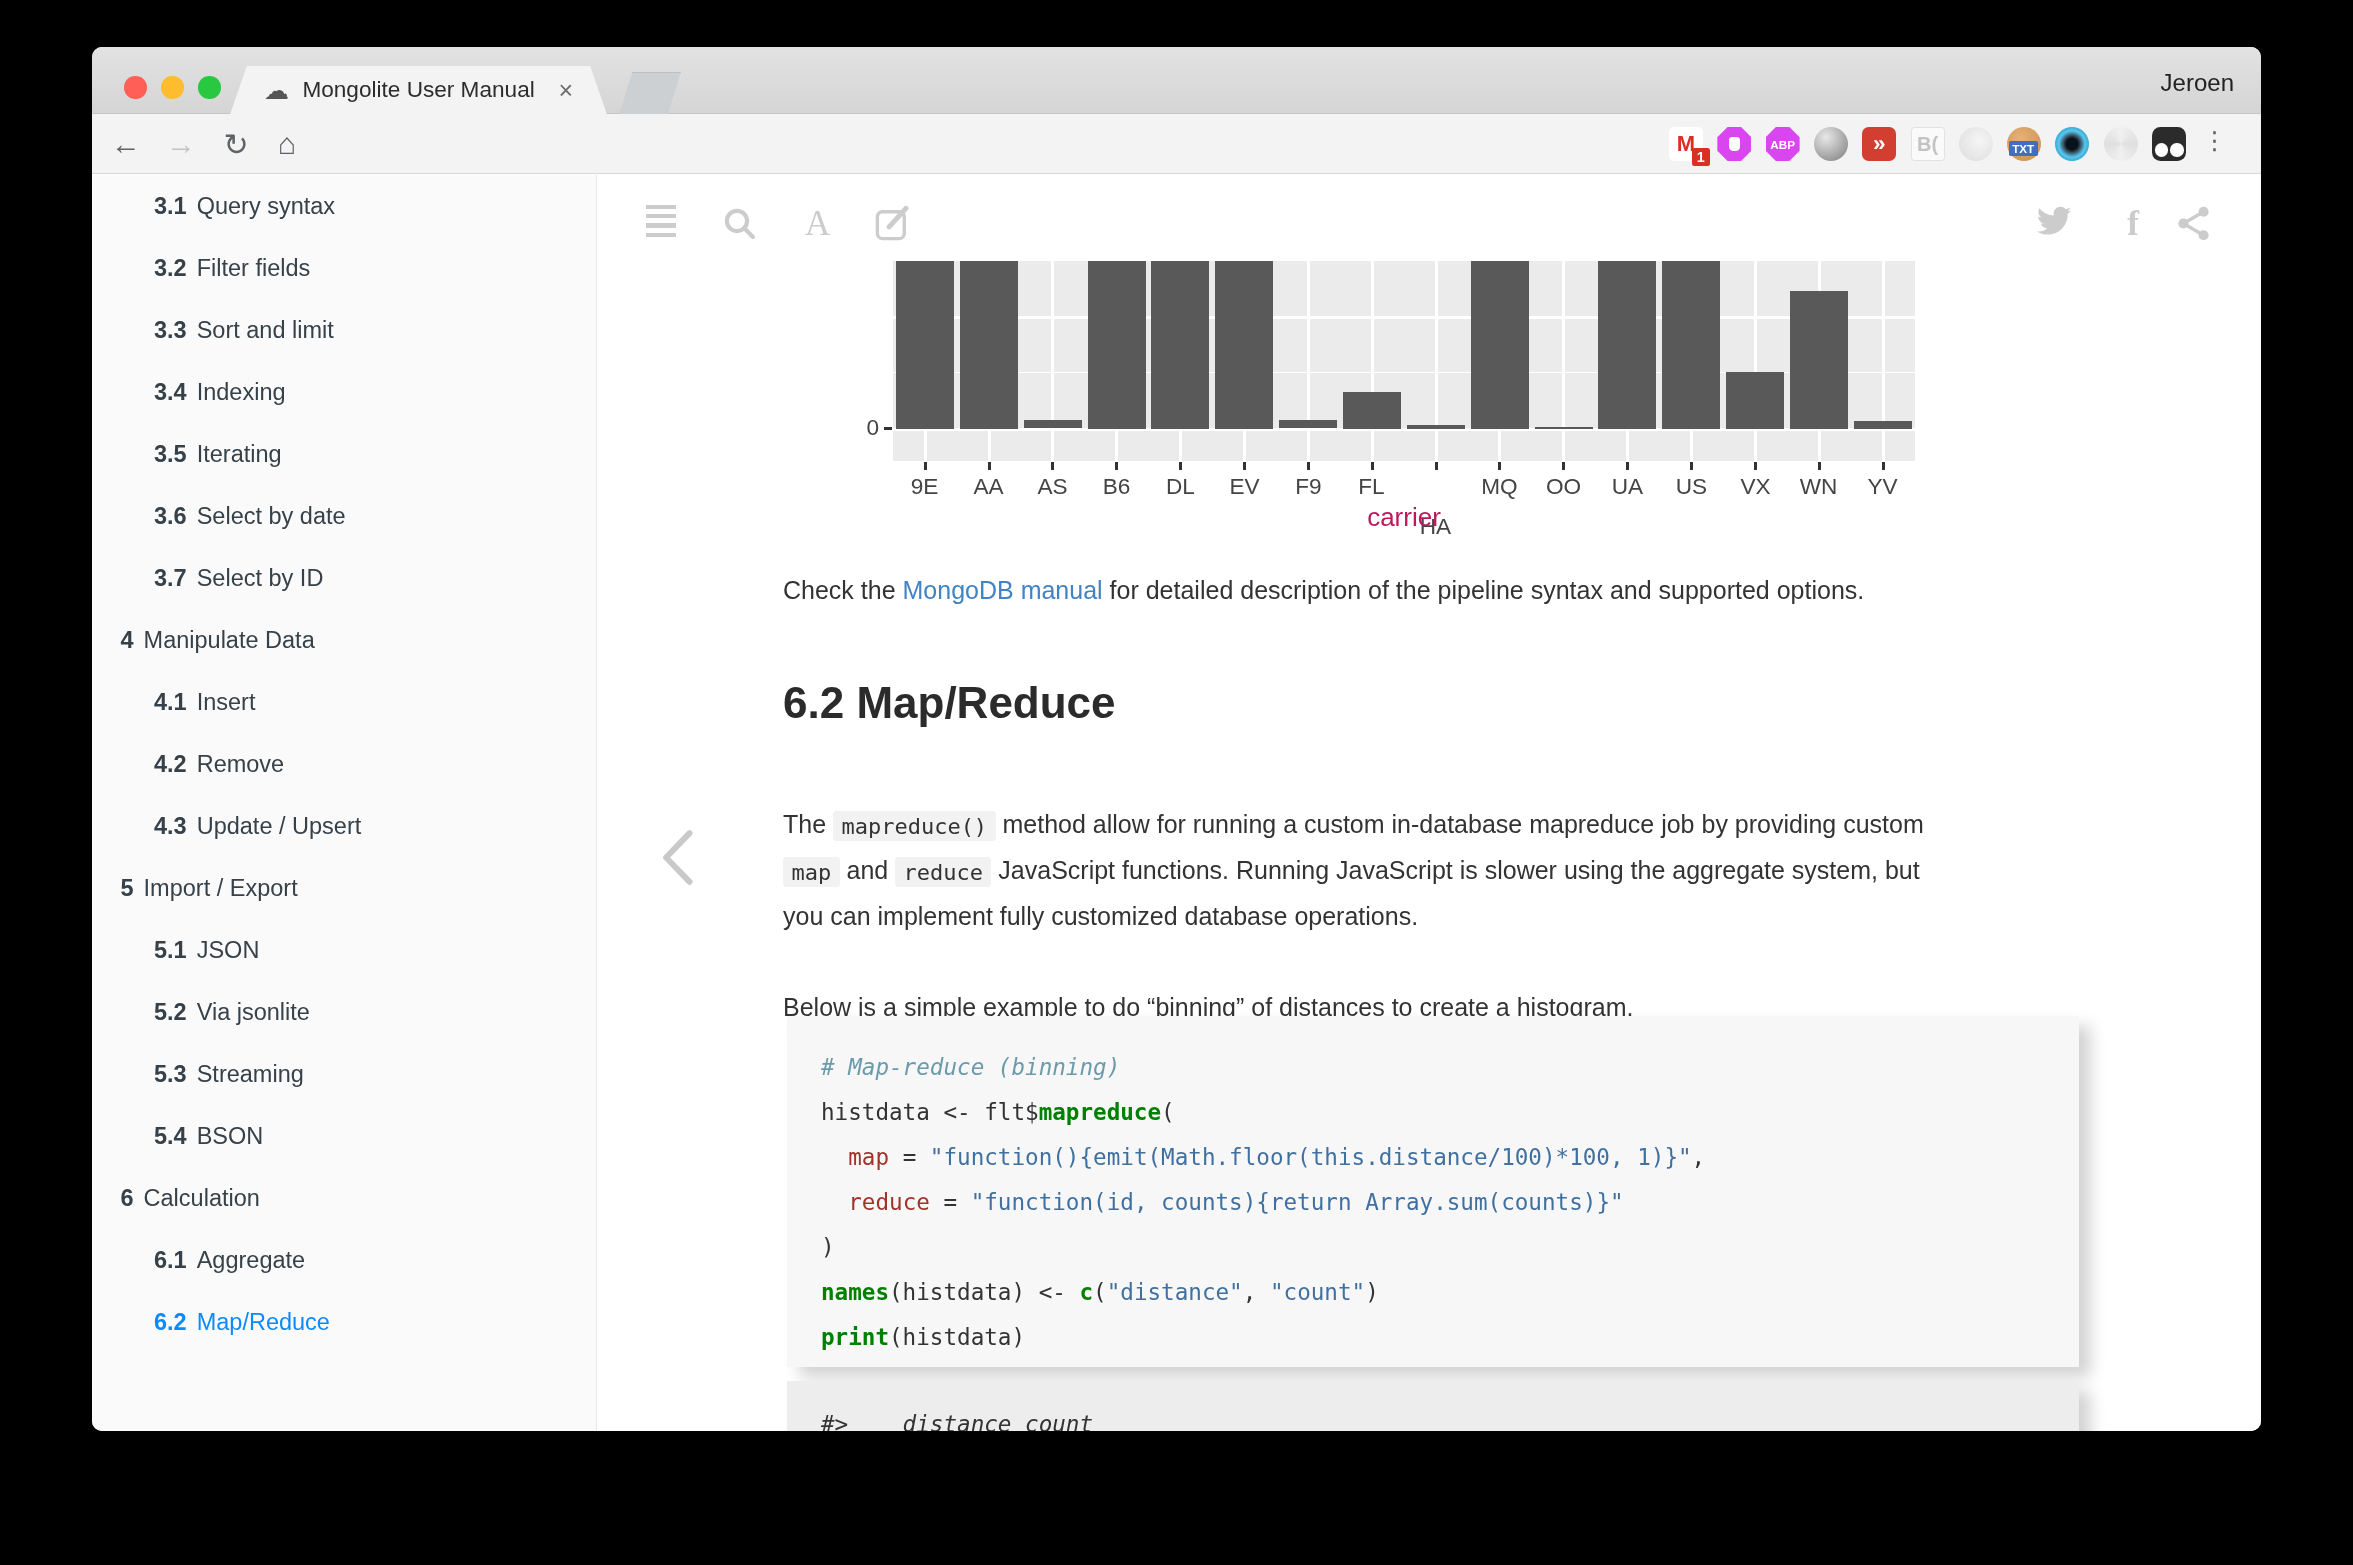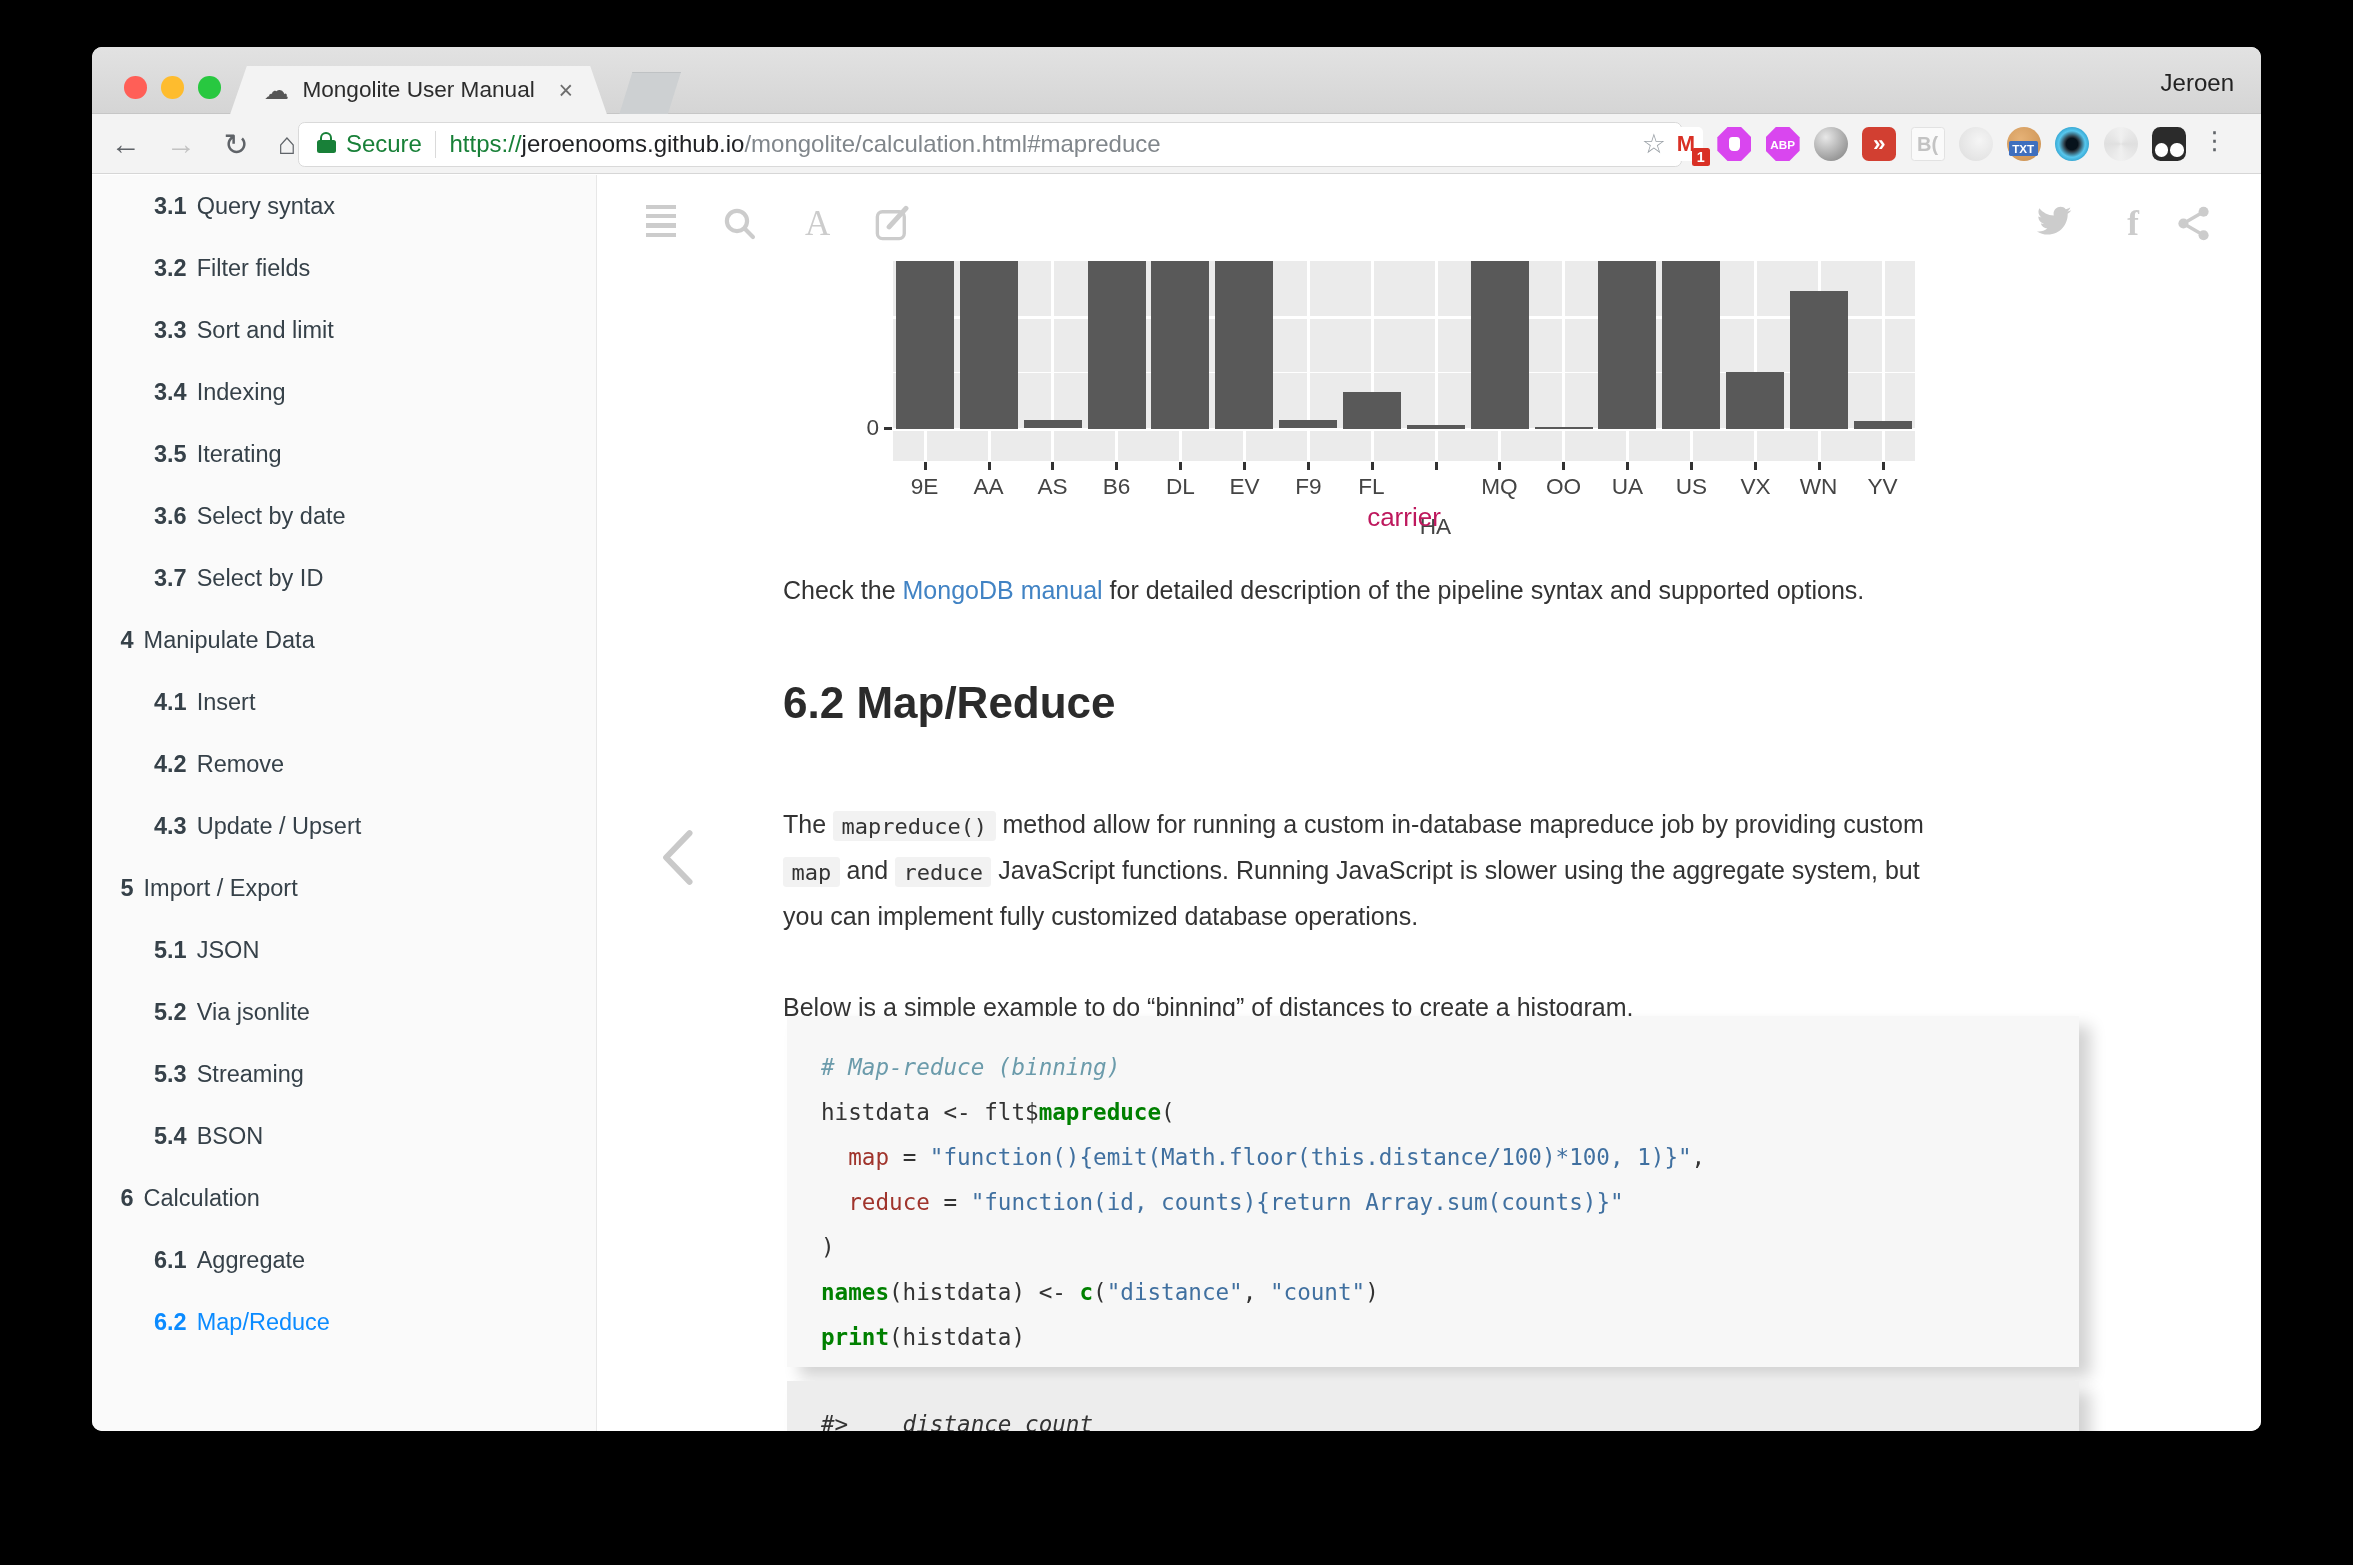--- a/index.html
+++ b/index.html
@@ -132,29 +132,20 @@
       </div>
       <div class="tabstub"></div>
       <span class="profile">Jeroen</span>
     </div>
 
     <div class="addrbar">
       <span class="navico" style="left:11.7px;">←</span>
       <span class="navico" style="left:67px;color:#c3c3c3;">→</span>
       <span class="navico" style="left:122px;">↻</span>
       <span class="navico" style="left:173px;">⌂</span>
-      <div class="omnibox">
-        <span class="lock"></span>
-        <span class="secure">Secure</span>
-        <span class="osep"></span>
-        <span class="scheme">https://</span>
-        <span class="host">jeroenooms.github.io</span>
-        <span class="upath">/mongolite/calculation.html#mapreduce</span>
-        <span class="star">☆</span>
-      </div>
       <div class="exts">
           <div class="ext ext-gmail">M<span class="badge">1</span></div>
           <div class="ext oct">
             <span class="palm"></span>
           </div>
           <div class="ext oct ext-abp">ABP</div>
           <div class="ext ext-globe"></div>
           <div class="ext ext-ff">»</div>
           <div class="ext ext-bi">B(</div>
           <div class="ext ext-blob"></div>

